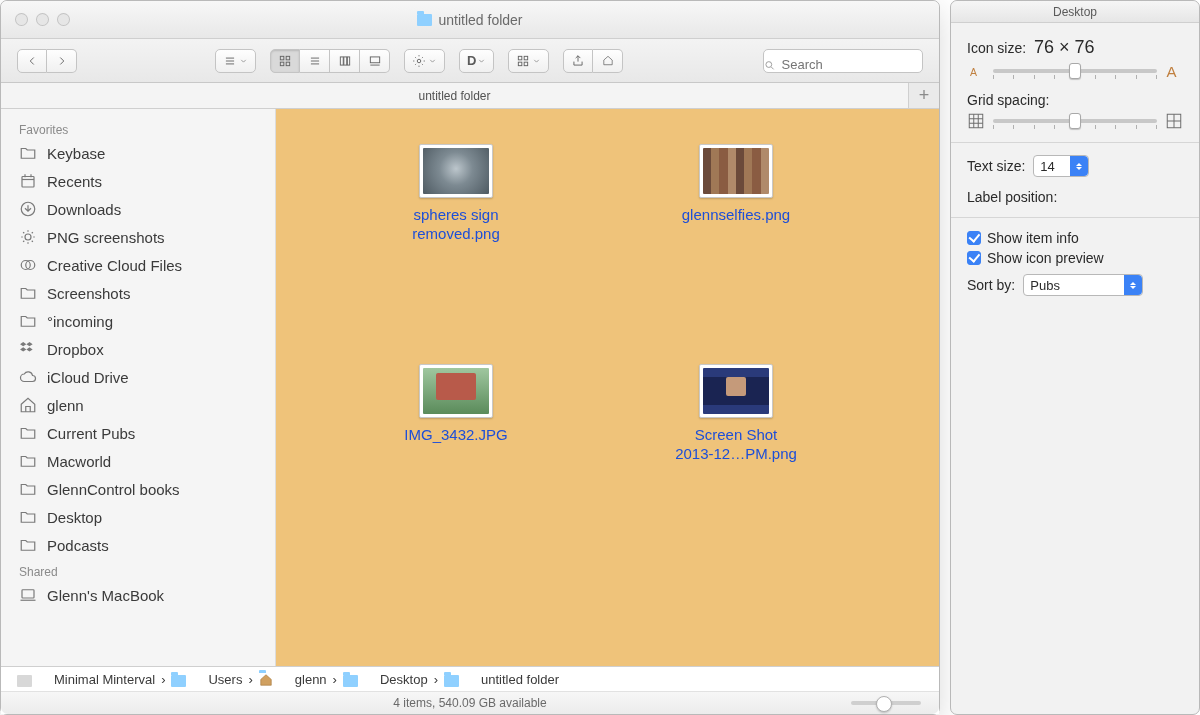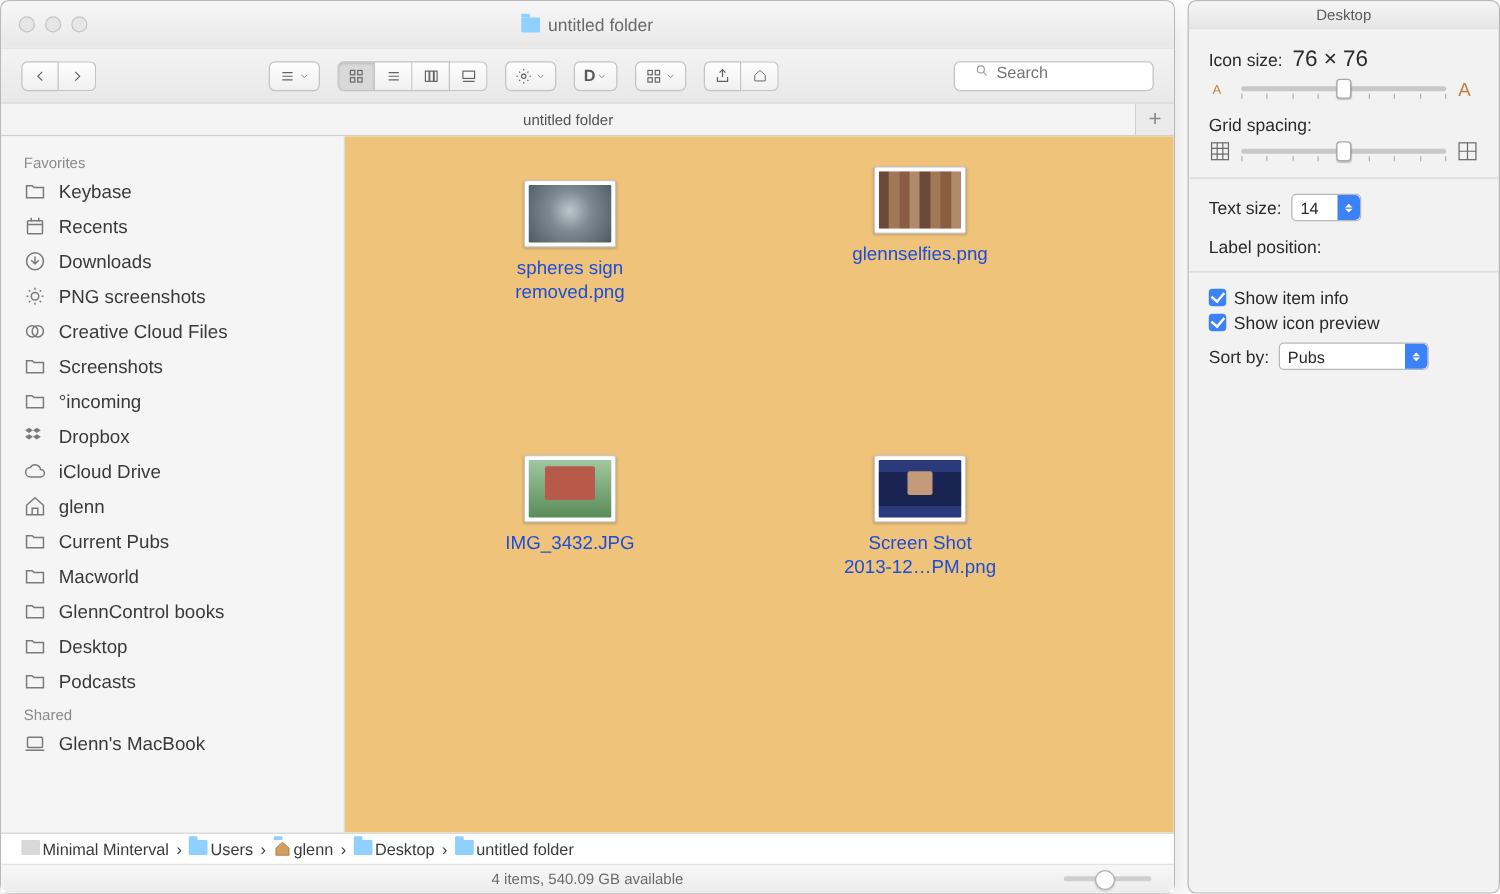--- a/index.html
+++ b/index.html
@@ -40,21 +40,21 @@
   .btngrp .btn + .btn { border-left: none; }
   .btngrp .btn:first-child { border-radius: 5px 0 0 5px; }
   .btngrp .btn:last-child { border-radius: 0 5px 5px 0; }
   .btn.single { border-radius: 5px; }
   .btn svg { width: 14px; height: 14px; stroke: #636363; fill: none; stroke-width: 1.6; }
   .btn .caret { margin-left: 2px; }
   .btn.active { background: #d9d9d9; box-shadow: inset 0 1px 2px rgba(0,0,0,0.15);}
   .spacer { flex: 1; }
   .search {
     width: 160px; height: 24px; border: 1px solid #c4c4c4; border-radius: 5px;
-    background: #fff; display: flex; align-items: flex-start; padding: 0 16px; color: #9a9a9a; font-size: 13px; gap: 6px;
+    background: #fff; display: flex; align-items: flex-end; padding: 0 0; color: #9a9a9a; font-size: 13px; gap: 6px;
   }
   .search input { border:none; outline:none; width:100%; font-size:13px; background:transparent;}
   .search svg { width: 13px; height: 13px; stroke:#9a9a9a; fill:none; stroke-width:2;}
 
   .tabbar { height: 26px; border-bottom: 1px solid #cfcfcf; background:#eaeaea; display:flex;}
   .tab { flex:1; display:flex; align-items:center; justify-content:center; font-size:12px; color:#525252; background:#f4f4f4; border-right:1px solid #cfcfcf;}
   .tabplus { width:30px; display:flex; align-items:center; justify-content:center; color:#8a8a8a; font-size:18px; background:#eaeaea;}
 
   .body { flex:1; display:flex; overflow:hidden;}
   .sidebar {
@@ -84,21 +84,21 @@
   }
   .t3 { background: linear-gradient(#9fc79f,#5a8b5a); position:relative;}
   .t3::after{content:"";position:absolute;inset:10% 20% 30% 20%;background:#b85a4a;border-radius:2px;}
   .t4 { background: linear-gradient(#2a3a7a 0 20%, #1a2452 20% 80%, #2a3a7a 80% 100%); position:relative;}
   .t4::after{content:"";position:absolute;left:35%;top:20%;width:30%;height:40%;background:#c59a7a;border-radius:2px;}
   .fname { margin-top:8px; font-size:15px; color:#1d4ed8; line-height:1.25; max-width:160px;}
   .fname .line2 { display:block; }
 
   .bottom { height:48px; border-top:1px solid #cfcfcf; background:#fff; display:flex; flex-direction:column;}
   .pathbar { flex:1; display:flex; align-items:center; padding:0 16px; gap:6px; font-size:13px; color:#3a3a3a; border-bottom:1px solid #e2e2e2;}
-  .crumb { display:flex; align-items:flex-start; gap:2px;}
+  .crumb { display:flex; align-items:flex-end; gap:22px;}
   .crumb .ci { width:15px; height:12px; background:#8fd0ff; border-radius:1px; position:relative;}
   .crumb .ci::before{content:"";position:absolute;top:-3px;left:0;width:7px;height:3px;background:#8fd0ff;border-radius:1px 1px 0 0;}
   .crumb .ci.hdd{background:#d8d8d8;}
   .crumb .ci.hdd::before{display:none;}
   .crumb .ci.home{background:none;width:14px;height:14px;}
   .crumb .ci.home svg{width:14px;height:14px;fill:#d0a060;stroke:#a07030;stroke-width:1;}
   .statusbar { height:22px; display:flex; align-items:center; justify-content:center; font-size:12px; color:#6a6a6a; position:relative; background:linear-gradient(#f7f7f7,#ececec); border-radius:0 0 7px 7px;}
   .zoomslider { position:absolute; right:18px; width:70px; height:4px; background:#cfcfcf; border-radius:2px;}
   .zoomslider::after{content:"";position:absolute;left:35%;top:-5px;width:14px;height:14px;border-radius:50%;background:#fff;border:1px solid #b0b0b0;box-shadow:0 1px 2px rgba(0,0,0,0.2);}
 
@@ -409,21 +409,21 @@
         </div>
 
       <div class="content">
         <div class="icongrid" id="icongrid">
             <div class="file" style="left: 100px; top: 35px;">
               <div class="thumb">
                 <div class="thumb-inner t1"></div>
               </div>
               <div class="fname">spheres sign<span class="line2">removed.png</span></div>
             </div>
-            <div class="file" style="left: 380px; top: 24px;">
+            <div class="file" style="left: 380px; top: 35px;">
               <div class="thumb">
                 <div class="thumb-inner t2"></div>
               </div>
               <div class="fname">glennselfies.png</div>
             </div>
             <div class="file" style="left: 100px; top: 255px;">
               <div class="thumb">
                 <div class="thumb-inner t3"></div>
               </div>
               <div class="fname">IMG_3432.JPG</div>

